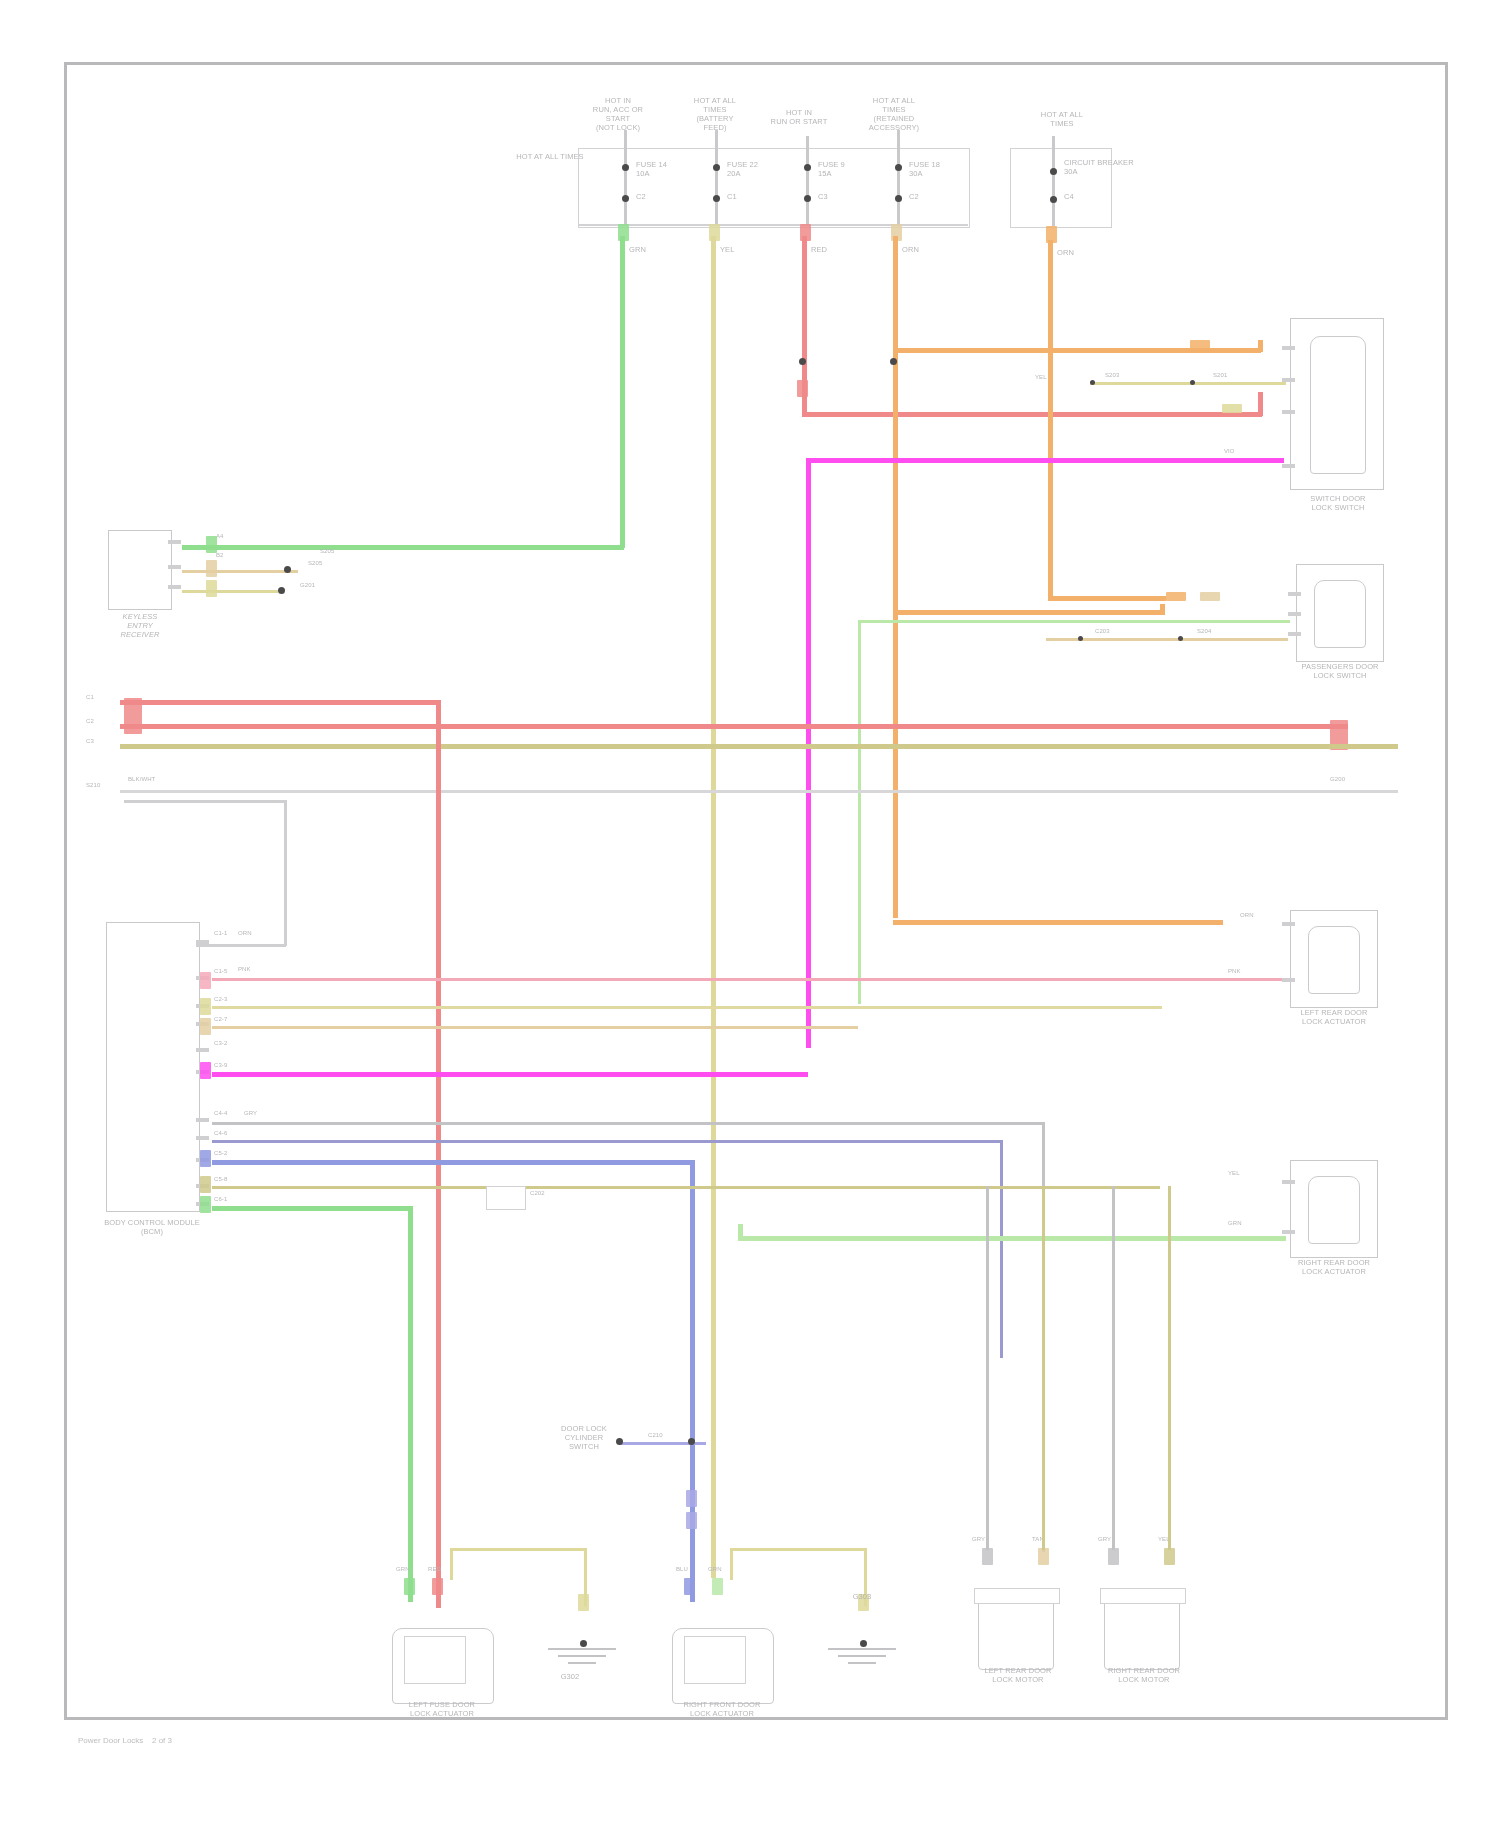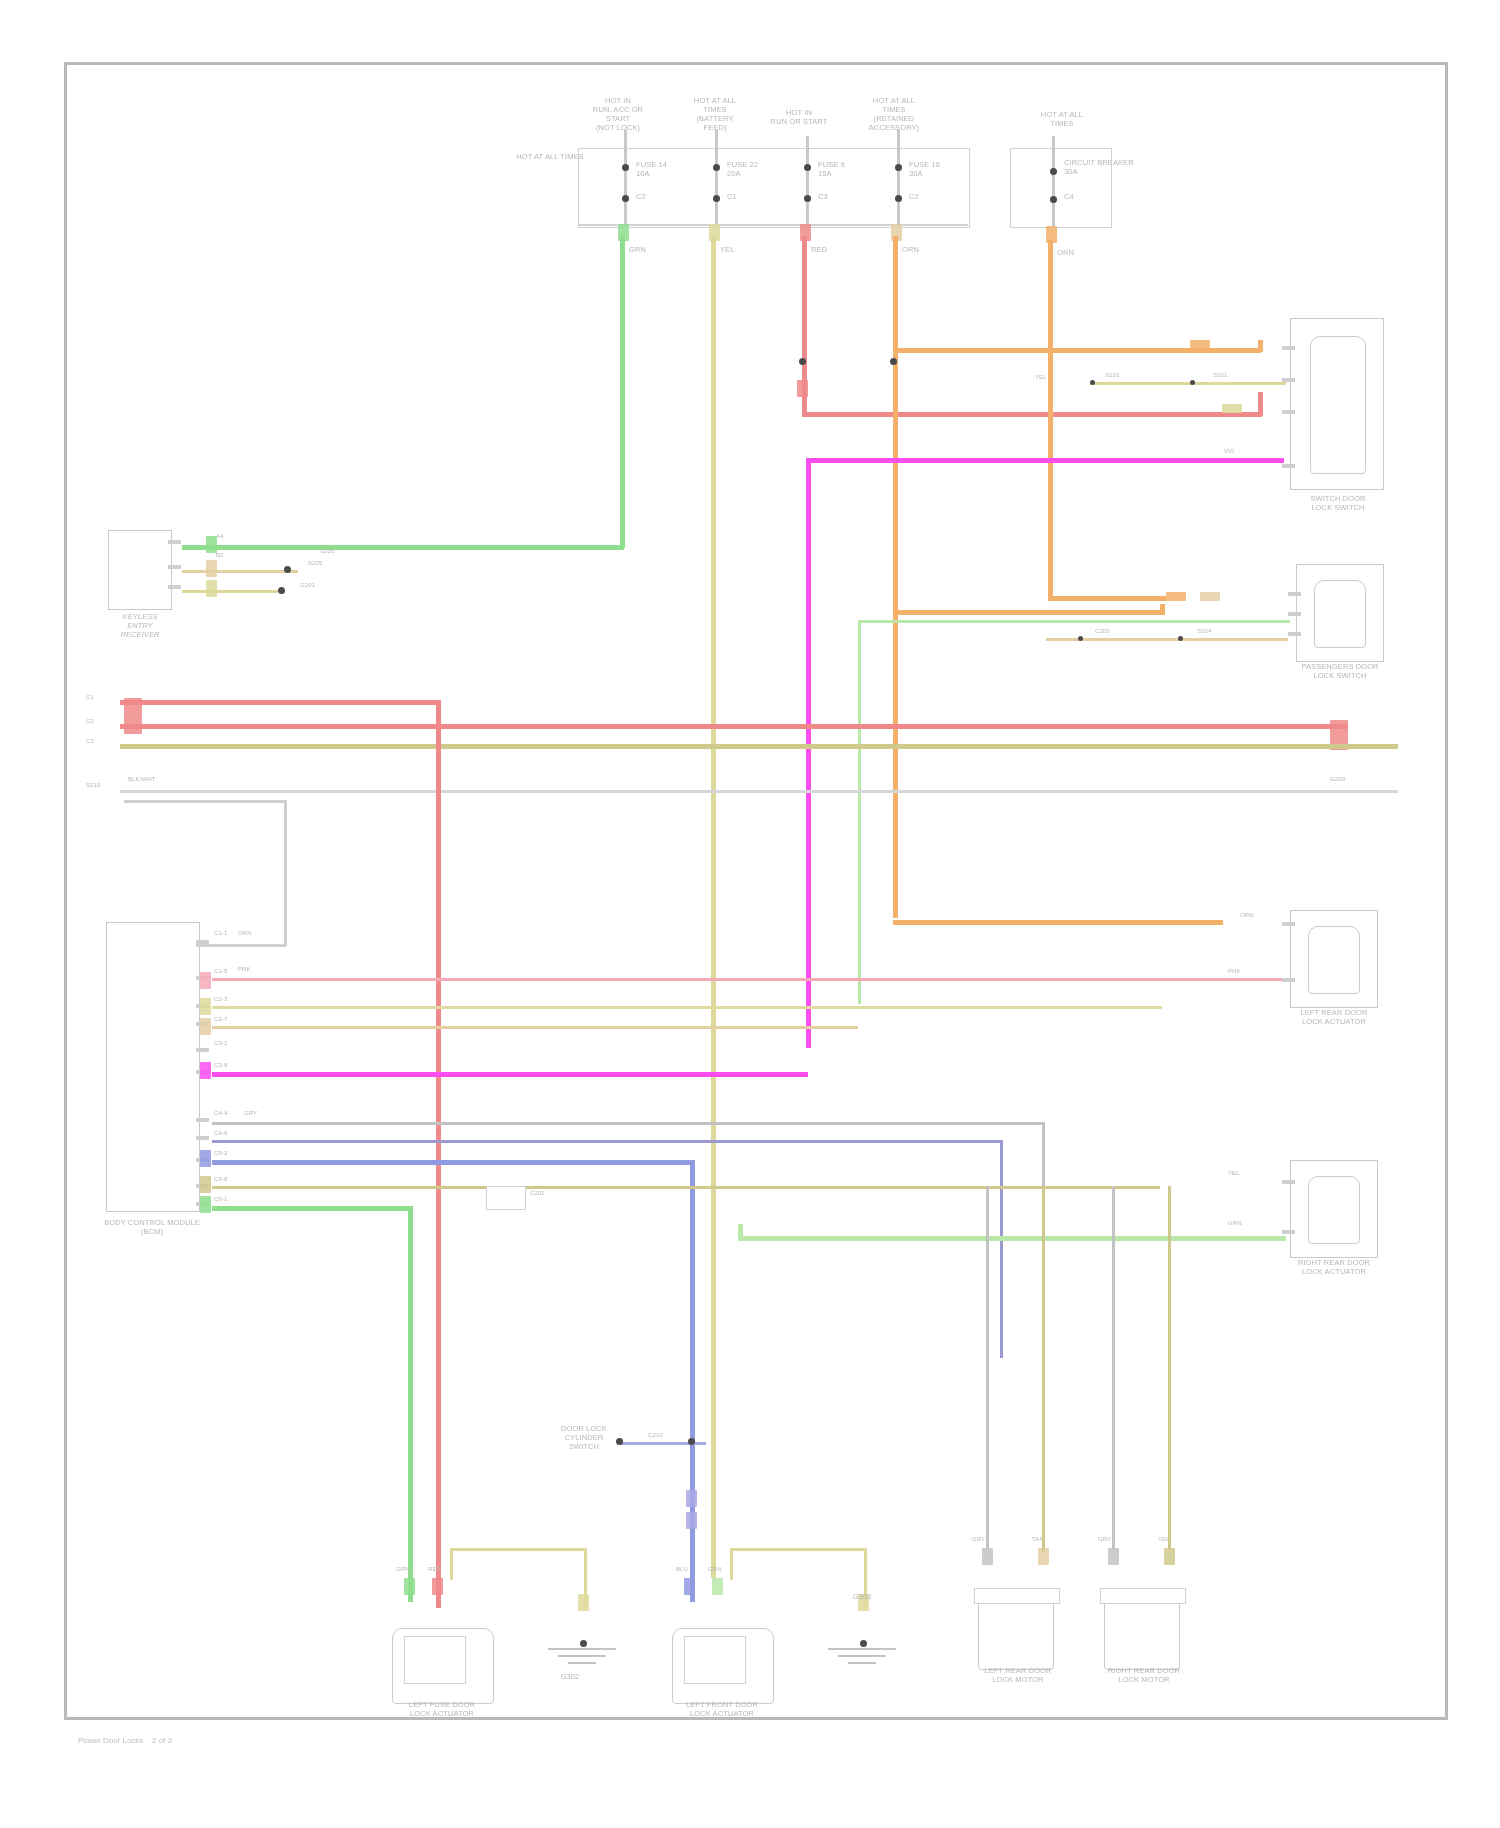--- a/index.html
+++ b/index.html
@@ -346,21 +346,21 @@
     <i style="top:0;width:68px;"></i>
     <i style="top:7px;width:48px;"></i>
     <i style="top:14px;width:28px;"></i>
   </div>
   <div class="lbl c" style="left:536px;top:1672px;width:68px;">G302</div>
 
   <div class="term" style="left:684px;top:1578px;background:#8f9ae0;"></div>
   <div class="term" style="left:712px;top:1578px;background:#b9e8a8;"></div>
   <div class="comp comp-round" style="left:672px;top:1628px;width:100px;height:74px;"></div>
   <div class="boxthin" style="left:684px;top:1636px;width:60px;height:46px;"></div>
-  <div class="lbl c" style="left:652px;top:1700px;width:140px;">LEFT FRONT DOOR
+  <div class="lbl c" style="left:652px;top:1700px;width:140px;">RIGHT FRONT DOOR
 LOCK ACTUATOR</div>
   <div class="lbl xs" style="left:676px;top:1566px;">BLU</div>
   <div class="lbl xs" style="left:708px;top:1566px;">GRN</div>
 
   <div class="wire wh" style="left:730px;top:1548px;width:136px;background:#ded99a;"></div>
   <div class="wire wv" style="left:864px;top:1548px;height:58px;background:#ded99a;"></div>
   <div class="wire wv" style="left:730px;top:1548px;height:32px;background:#ded99a;"></div>
   <div class="term" style="left:858px;top:1594px;background:#ded99a;"></div>
   <div class="dot" style="left:860px;top:1640px;"></div>
   <div class="gnd" style="left:828px;top:1648px;width:68px;height:22px;">

